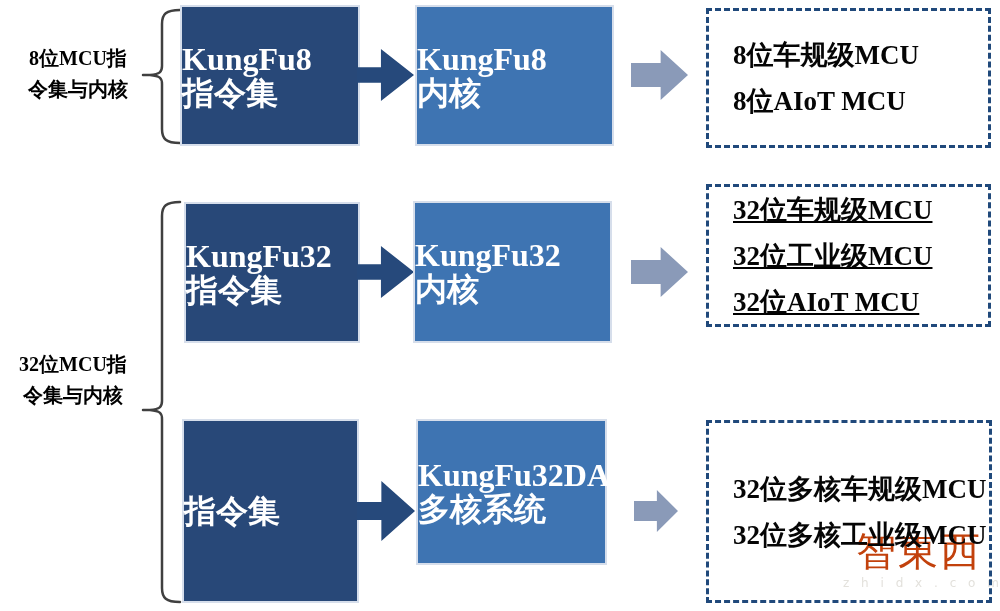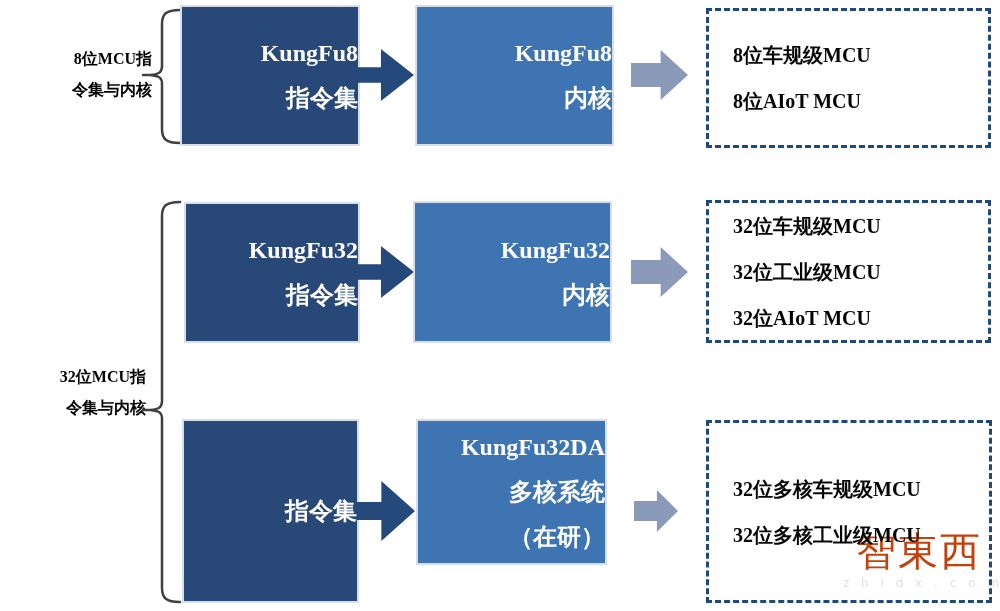--- a/index.html
+++ b/index.html
@@ -12,43 +12,42 @@
     width: 1000px;
     height: 611px;
     background: #ffffff;
     overflow: hidden;
     font-family: "Liberation Serif", "DejaVu Serif", serif;
   }
   .group-label {
     position: absolute;
     color: #000000;
     font-weight: bold;
-    font-size: 16px;
+    font-size: 20px;
     line-height: 31px;
-    text-align: right;
+    text-align: center;
     white-space: nowrap;
     font-family: Liberation Serif, serif;
   }
   .bracket {
     position: absolute;
   }
   .box {
     position: absolute;
     box-sizing: border-box;
     display: flex;
     flex-direction: column;
     justify-content: center;
-    align-items: flex-end;
+    align-items: flex-start;
     color: #ffffff;
     font-weight: bold;
-    font-size: 24px;
+    font-size: 32px;
     line-height: 34px;
     text-align: center;
     border: 2px solid #d6deeb;
-    gap: 11px;
   }
   .box-dark { background: #284878; }
   .box-core { background: #3E74B2; }
   .arrow {
     position: absolute;
   }
   .arrow-dark {
     background: #26497B;
     clip-path: polygon(0 35%, 42% 35%, 42% 0, 100% 50%, 42% 100%, 42% 65%, 0 65%);
   }
@@ -63,21 +62,21 @@
     display: flex;
     flex-direction: column;
     justify-content: center;
     padding-left: 24px;
     z-index: 2;
     background: transparent;
   }
   .out-line {
     color: #050505;
     font-weight: bold;
-    font-size: 20px;
+    font-size: 27px;
     line-height: 46px;
     white-space: nowrap;
   }
   .watermark {
     position: absolute;
     left: 843px;
     top: 528px;
     width: 152px;
     text-align: center;
     z-index: 1;
@@ -130,21 +129,21 @@
     <div>内核</div>
   </div>
 
   <div class="arrow arrow-gray" style="left:631px; top:50px; width:57px; height:50px;"></div>
 
   <div class="dashed-box" style="left:706px; top:8px; width:285px; height:140px;">
     <div class="out-line">8位车规级MCU</div>
     <div class="out-line">8位AIoT MCU</div>
   </div>
 
-  <div class="group-label" style="left:0px; top:361px; width:146px;">
+  <div class="group-label" style="left:0px; top:349px; width:146px;">
     <div>32位MCU指</div>
     <div>令集与内核</div>
   </div>
 
   <svg class="bracket" style="left:140px; top:196px;" width="44" height="412" viewBox="0 0 44 412">
     <path d="M40 6 C26 6 22 10 22 20 L22 205 C22 211 20 213 10 214 C20 215 22 217 22 223 L22 392 C22 402 26 406 40 406 M10 214 L3 214" fill="none" stroke="#404040" stroke-width="2.5" stroke-linecap="round"></path>
   </svg>
 
   <div class="box box-dark" style="left:184px; top:202px; width:176px; height:141px;">
     <div>KungFu32</div>
@@ -153,36 +152,35 @@
 
   <div class="arrow arrow-dark" style="left:357px; top:246px; width:57px; height:52px;"></div>
 
   <div class="box box-core" style="left:413px; top:201px; width:199px; height:142px;">
     <div>KungFu32</div>
     <div>内核</div>
   </div>
 
   <div class="arrow arrow-gray" style="left:631px; top:247px; width:57px; height:50px;"></div>
 
-  <div class="dashed-box" style="left:706px; top:200px; width:285px; height:143px;">
+  <div class="dashed-box" style="left:706px; top:184px; width:285px; height:143px;text-decoration:underline;">
     <div class="out-line">32位车规级MCU</div>
     <div class="out-line">32位工业级MCU</div>
     <div class="out-line">32位AIoT MCU</div>
   </div>
 
   <div class="box box-dark" style="left:182px; top:419px; width:177px; height:184px;">
     <div>指令集</div>
   </div>
 
   <div class="arrow arrow-dark" style="left:357px; top:481px; width:58px; height:60px;"></div>
 
   <div class="box box-core" style="left:416px; top:419px; width:191px; height:146px;">
     <div>KungFu32DA</div>
     <div>多核系统</div>
-    <div>（在研）</div>
   </div>
 
   <div class="arrow arrow-gray" style="left:634px; top:490px; width:44px; height:42px;"></div>
 
   <div class="dashed-box" style="left:706px; top:420px; width:286px; height:183px;">
     <div class="out-line">32位多核车规级MCU</div>
     <div class="out-line">32位多核工业级MCU</div>
   </div>
 
 </div>

